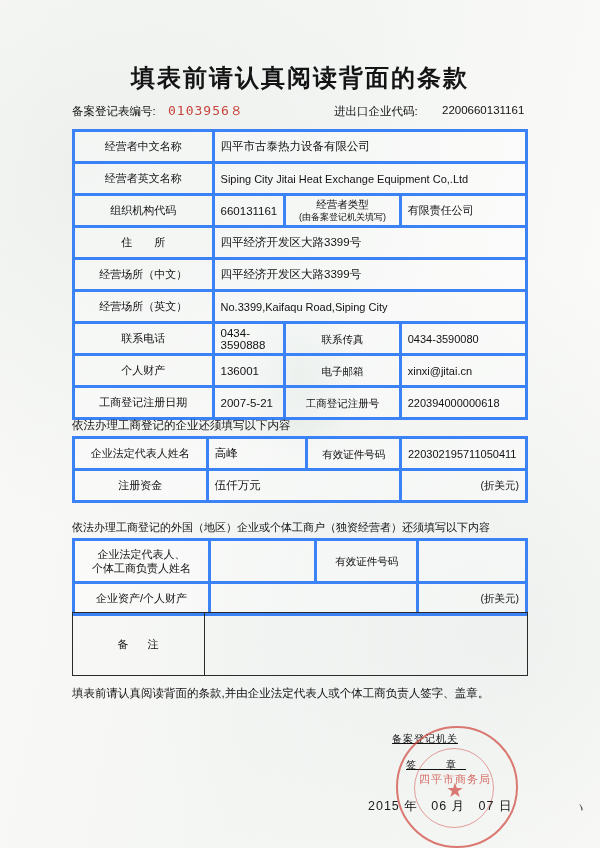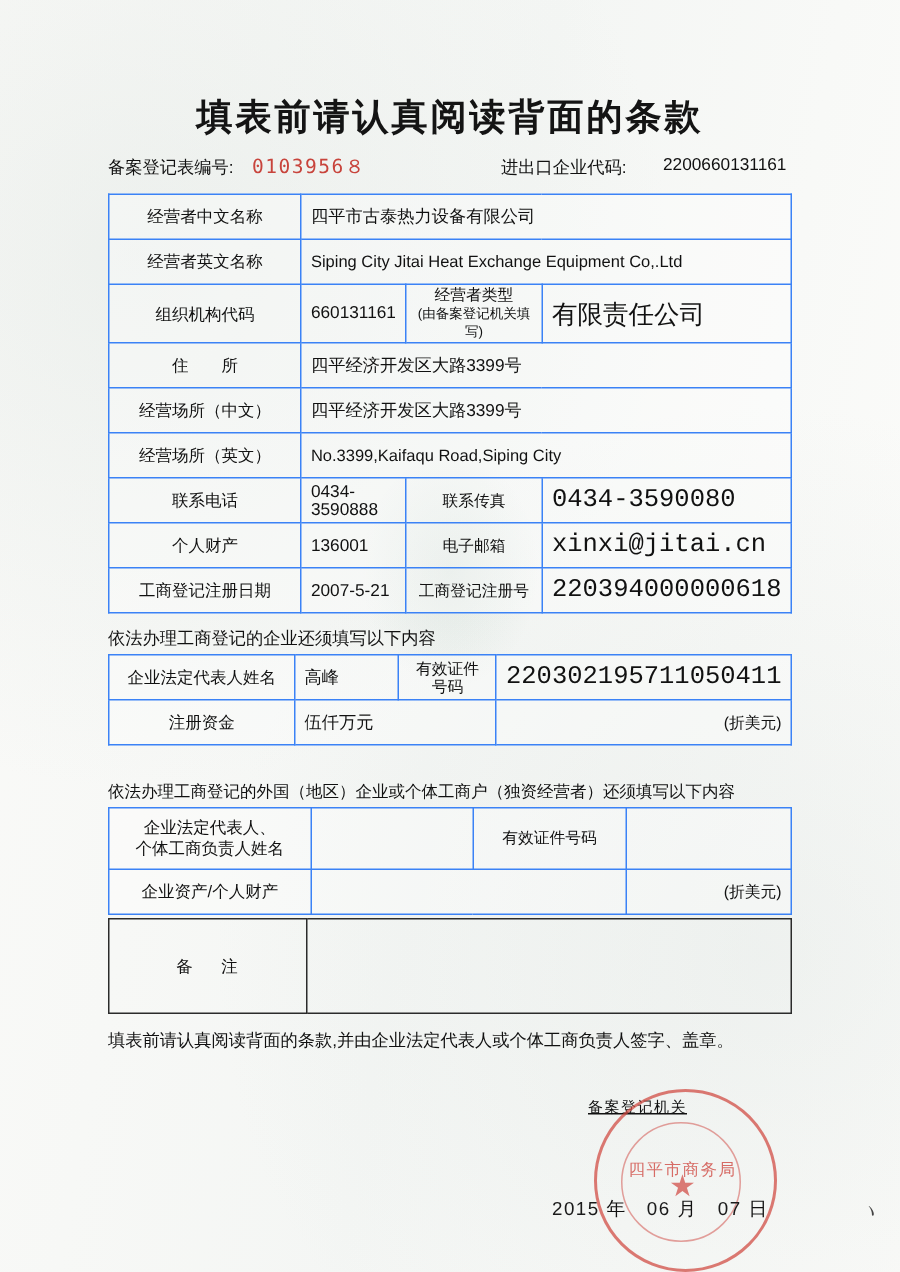--- a/index.html
+++ b/index.html
@@ -82,21 +82,21 @@
 
   table.maintbl {
     position: absolute;
     left: 72px;
     width: 456px;
     border-collapse: collapse;
     font-size: 11px;
     background: rgba(255,255,255,0.35);
   }
   table.maintbl td {
-    border: 1px solid #3b82f6;
+    border: 3px solid #3b82f6;
     height: 27px;
     padding: 1px 6px;
     vertical-align: middle;
   }
   .lbl {
     text-align: center;
     width: 126px;
     font-size: 11px;
     white-space: nowrap;
   }
@@ -111,24 +111,23 @@
   .lbl2 {
     text-align: center;
     width: 104px;
     font-size: 10.5px;
     line-height: 12px;
   }
   .lbl2 small {
     font-size: 9px;
   }
   .val2 {
-    font-size: 17px;
+    font-size: 11px;
     padding-left: 8px;
     width: 112px;
-    font-family: Liberation Mono, monospace;
   }
   .sect {
     position: absolute;
     left: 72px;
     font-size: 11.5px;
     font-weight: normal;
     color: #111;
   }
   .rightnote {
     text-align: right;
@@ -363,20 +362,21 @@
         <td class="remark-lbl" style="height:60px;">备　注</td>
         <td style="height:60px;"></td>
       </tr>
     </tbody>
       </table>
 
     <div class="footnote">填表前请认真阅读背面的条款,并由企业法定代表人或个体工商负责人签字、盖章。</div>
 
     <div class="sign-block">
       <div>备案登记机关</div>
+      <div class="l2">签　章</div>
     </div>
 
     <div class="stamp"></div>
     <div class="stamp2"></div>
     <div class="stamp-star">★</div>
     <div class="stamp-txt">四平市商务局</div>
 
     <div class="date-line">
       <span class="dnum">2015</span>
       <span>年</span>

